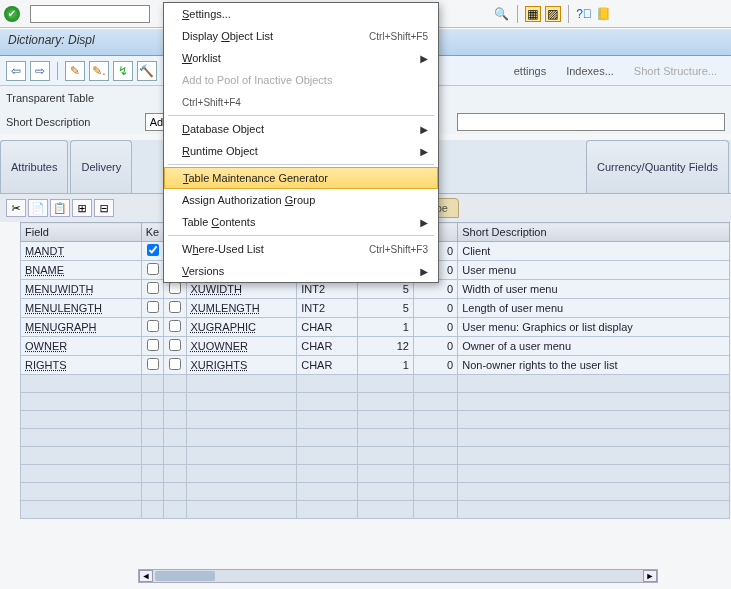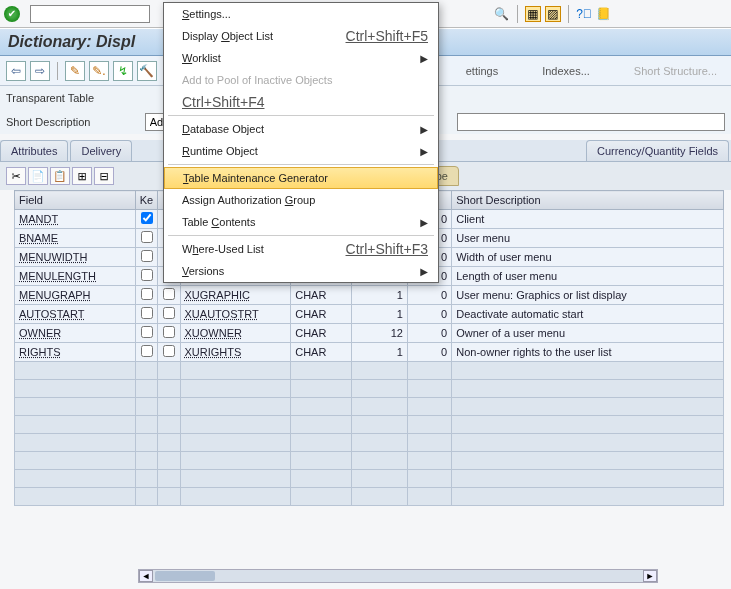--- a/index.html
+++ b/index.html
@@ -5,58 +5,58 @@
 * { box-sizing: border-box; margin: 0; padding: 0; font-family: Arial, sans-serif; font-size: 11px; }
 body { background: #f5f6f8; width: 731px; height: 589px; overflow: hidden; position: relative; }
 
 .top-toolbar { height: 28px; background: #f5f6f8; border-bottom: 1px solid #bbb; display: flex; align-items: center; padding: 2px 4px; gap: 4px; }
 .green-check { width: 16px; height: 16px; background: radial-gradient(circle,#4a4 30%,#070 100%); border-radius: 50%; display: flex; align-items: center; justify-content: center; color: #fff; font-size: 10px; }
 .cmd-input { width: 120px; height: 18px; border: 1px solid #888; background: #fff; margin-left: 6px; }
 .toolbar-icons-right { margin-left: 340px; display: flex; gap: 4px; align-items: center; }
 .tb-sep { width: 1px; height: 18px; background: #aaa; margin: 0 3px; }
 .tb-icon { width: 16px; height: 16px; display: flex; align-items: center; justify-content: center; font-size: 12px; cursor: pointer; }
 
-.title-bar { height: 28px; background: linear-gradient(#d4e4f4,#b8d4ee); border-top: 1px solid #fff; border-bottom: 1px solid #7a9ec2; padding: 4px 8px; font-size: 16px; font-weight: bold; font-style: italic; color: #333; }
+.title-bar { height: 28px; background: linear-gradient(#d4e4f4,#b8d4ee); border-top: 1px solid #fff; border-bottom: 1px solid #7a9ec2; padding: 4px 8px; font-size: 12px; font-weight: normal; font-style: italic; color: #333; }
 .app-toolbar { height: 30px; background: #edf3fa; border-bottom: 1px solid #bac7d5; display: flex; align-items: center; padding: 2px 6px; gap: 4px; }
 .nav-btn { width: 20px; height: 20px; border: 1px solid #8aa; background: #fff; font-size: 12px; display: flex; align-items: center; justify-content: center; color: #358; cursor: pointer; }
-.app-btn { padding: 2px 8px; color: #555; margin-left: 24px; }
+.app-btn { padding: 2px 8px; color: #555; }
 .app-btn.disabled { color: #aaa; }
 
 .form-row { display: flex; align-items: center; padding: 3px 6px; gap: 16px; background: #eef3f8; }
 .form-label { width: 152px; color: #333; }
 .form-input { border: 1px solid #888; background: #fff; height: 18px; padding: 1px 4px; }
 .red-box { border: 1px dashed #c33 !important; }
 
 .tabs { display: flex; background: #dfe7f0; border-bottom: 1px solid #a8b8ca; margin-top: 6px; }
-.tab { padding: 4px 10px; border: 1px solid #a8b8ca; border-bottom: none; background: linear-gradient(#e8edf3,#d8e0ea); color: #335; cursor: pointer; border-radius: 4px 4px 0 0; margin-right: 2px; }
+.tab { padding: 20px 10px; border: 1px solid #a8b8ca; border-bottom: none; background: linear-gradient(#e8edf3,#d8e0ea); color: #335; cursor: pointer; border-radius: 4px 4px 0 0; margin-right: 2px; }
 
 .subtoolbar { display: flex; align-items: center; gap: 2px; padding: 4px 6px; background: #e4eaf0; }
 .sub-btn { width: 20px; height: 18px; border: 1px solid #aac; background: #fafafa; font-size: 11px; display: flex; align-items: center; justify-content: center; cursor: pointer; }
 .sub-tab { padding: 3px 10px; border: 1px solid #b8a870; background: #e8dcb0; color: #554; border-radius: 4px 4px 0 0; }
 
-.grid { border-collapse: collapse; width: 710px; margin-left: 14px; }
+.grid { border-collapse: collapse; width: 710px; margin-left: 20px; }
 .grid th { background: linear-gradient(#e8ecf2,#d4dae3); border: 1px solid #a8b4c4; padding: 3px 4px; text-align: left; font-weight: normal; color: #223; }
 .grid td { border: 1px solid #b8c4d4; background: #eef3fa; padding: 2px 4px; height: 18px; color: #223; }
 .grid td.num { text-align: right; }
 .grid td.empty { background: #dde5ee; }
 .cell-link { text-decoration: underline dotted; cursor: pointer; }
 .cbx { width: 12px; height: 12px; }
 
 .scrollbar-h { position: absolute; bottom: 6px; left: 138px; width: 520px; height: 14px; background: #d8e0ea; border: 1px solid #aab; display: flex; align-items: center; }
 .scroll-arrow { width: 14px; height: 12px; background: #eef; border: 1px solid #99a; text-align: center; font-size: 9px; cursor: pointer; }
 .scroll-thumb { flex: 0 0 60px; height: 10px; background: #b0c0d4; margin-left: 2px; border-radius: 2px; cursor: pointer; }
 
 
 .menu { position: absolute; top: 2px; left: 163px; width: 276px; background: #fff; border: 1px solid #666; box-shadow: 2px 3px 8px rgba(0,0,0,0.3); z-index: 100; }
 .menu-item { display: flex; align-items: center; padding: 4px 10px 4px 18px; height: 22px; color: #222; cursor: pointer; }
 .menu-item.highlighted { background: linear-gradient(#ffe9a0,#ffd970); border: 1px solid #e0aa30; }
 .menu-item.disabled { color: #aaa; cursor: default; }
 .menu-sep { height: 1px; background: #ccc; margin: 2px 4px; }
 .menu-label { flex: 1; }
-.menu-shortcut { color: #555; font-size: 14px; text-decoration: underline; }
+.menu-shortcut { color: #555; font-size: 10px; }
 .menu-arrow { color: #333; font-size: 10px; margin-left: 8px; }
 
 .col-field { width: 120px; }
 .col-key { width: 22px; text-align:center;}
 .col-init { width: 22px; text-align:center;}
 .col-de { width: 110px; }
 .col-dt { width: 60px; }
 .col-len { width: 56px; text-align:right;}
 .col-dec { width: 44px; text-align:right;}
 .col-sd { width: 270px; }
@@ -179,30 +179,20 @@
         <td class="col-field"><span class="cell-link">MENUGRAPH</span></td>
         <td class="col-key"><input type="checkbox" class="cbx" style=""></td>
         <td class="col-init"><input type="checkbox" class="cbx" style=""></td>
         <td class="col-de"><span class="cell-link">XUGRAPHIC</span></td>
         <td class="col-dt">CHAR</td>
         <td class="col-len num">1</td>
         <td class="col-dec num">0</td>
         <td class="col-sd">User menu: Graphics or list display</td>
       </tr>
       <tr>
-        <td class="col-field"><span class="cell-link">AUTOSTART</span></td>
-        <td class="col-key"><input type="checkbox" class="cbx" style=""></td>
-        <td class="col-init"><input type="checkbox" class="cbx" style=""></td>
-        <td class="col-de"><span class="cell-link">XUAUTOSTRT</span></td>
-        <td class="col-dt">CHAR</td>
-        <td class="col-len num">1</td>
-        <td class="col-dec num">0</td>
-        <td class="col-sd">Deactivate automatic start</td>
-      </tr>
-      <tr>
         <td class="col-field"><span class="cell-link">OWNER</span></td>
         <td class="col-key"><input type="checkbox" class="cbx" style=""></td>
         <td class="col-init"><input type="checkbox" class="cbx" style=""></td>
         <td class="col-de"><span class="cell-link">XUOWNER</span></td>
         <td class="col-dt">CHAR</td>
         <td class="col-len num">12</td>
         <td class="col-dec num">0</td>
         <td class="col-sd">Owner of a user menu</td>
       </tr>
       <tr>

